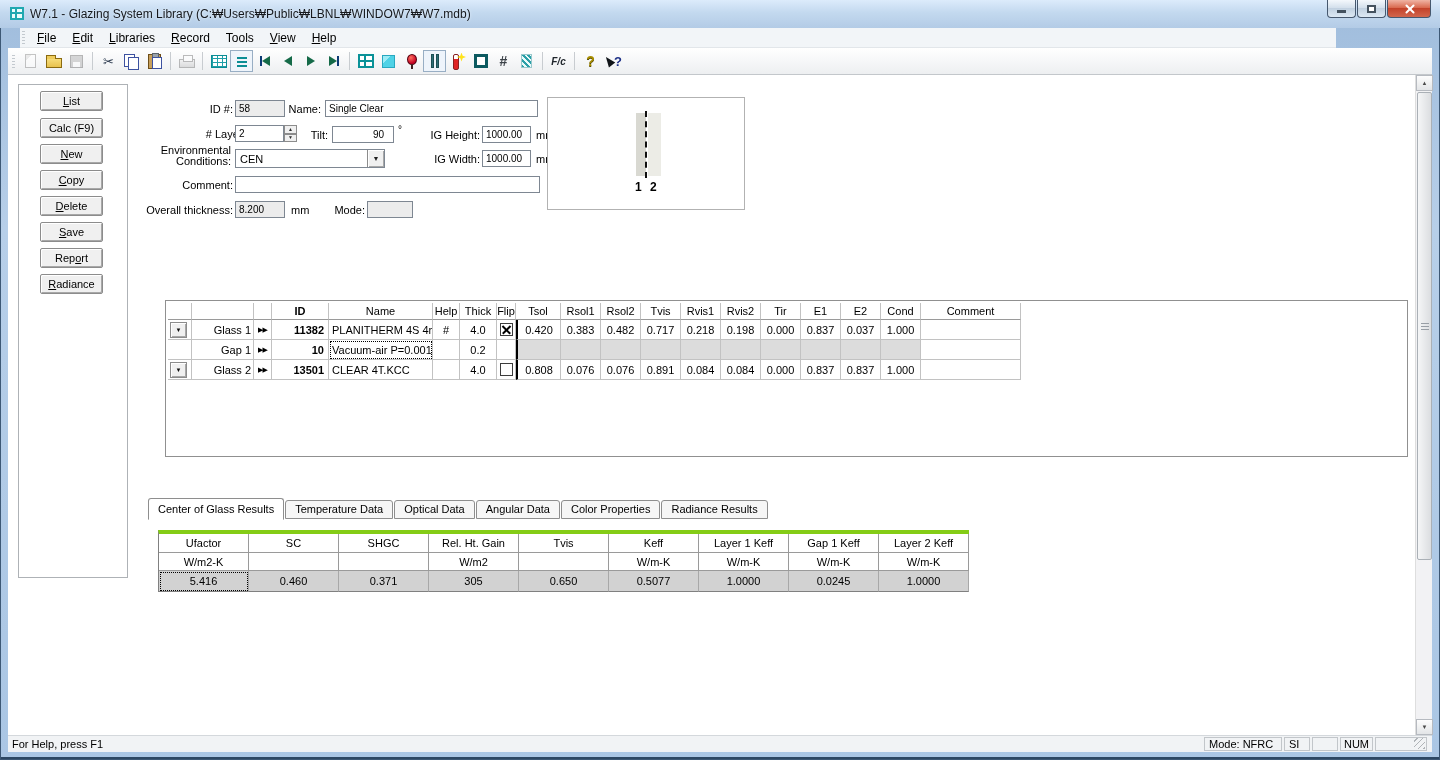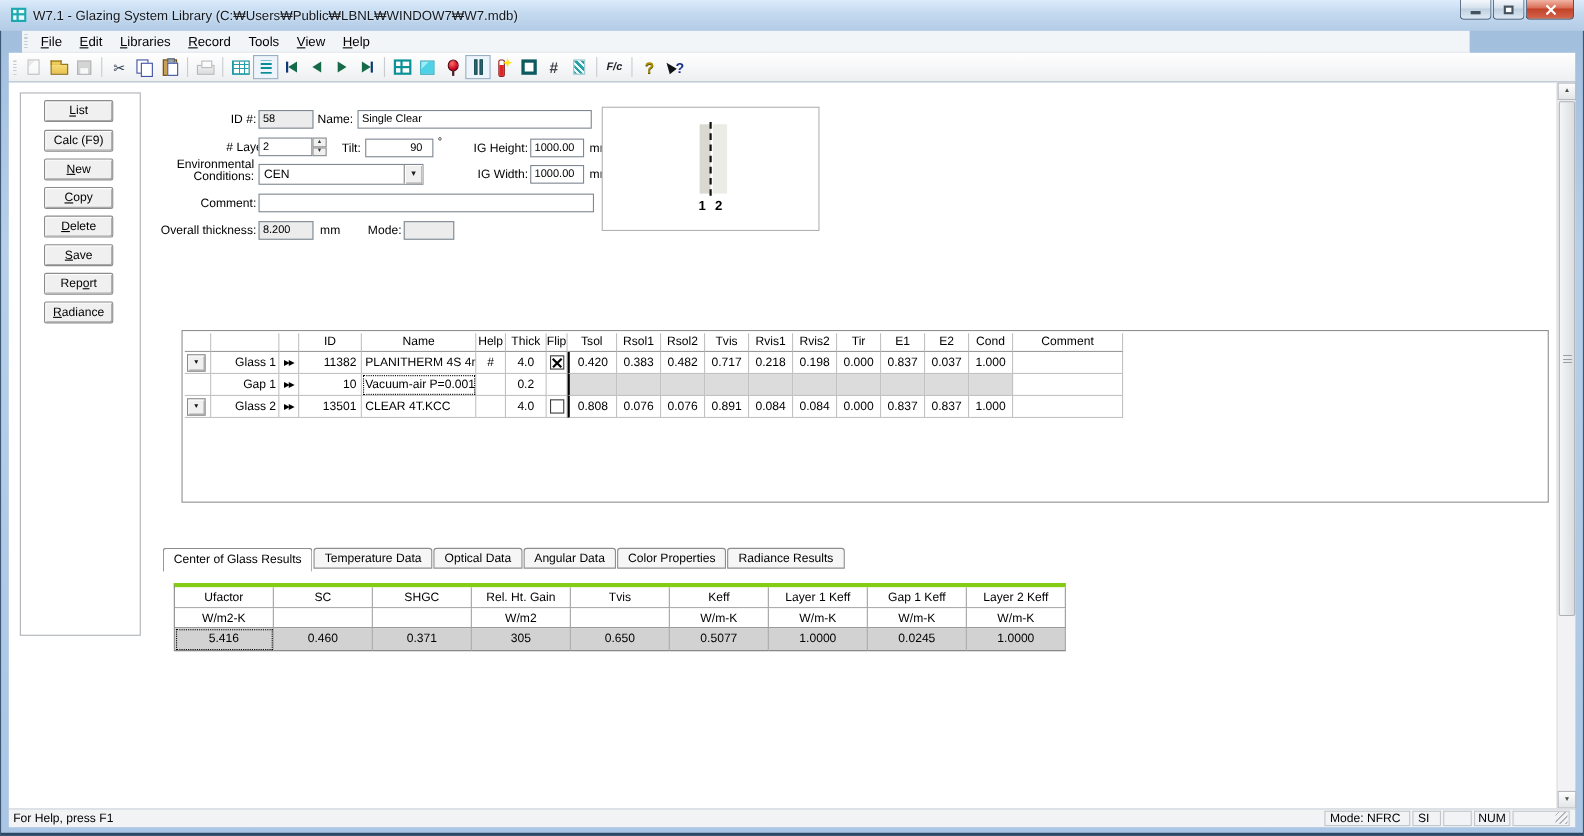--- a/index.html
+++ b/index.html
@@ -111,40 +111,40 @@
 
   
   .tblbox { position:absolute; left:157px; top:225px; width:1243px; height:157px; border:1px solid #909090; background:#fff; }
   .ltable { position:absolute; left:2px; top:2px; }
   .trow { display:flex; height:20px; }
   .trow.hd { height:17px; }
   .c { border-right:1px solid #c2c2c2; border-bottom:1px solid #c2c2c2; display:flex; align-items:center; overflow:hidden; white-space:nowrap; font-size:11px; }
   .trow.hd .c { justify-content:center; border-bottom:1px solid #9a9a9a; }
   .c0{width:24px;} .c1{width:62px; justify-content:flex-end; padding-right:2px;}
   .c2{width:18px; justify-content:center; font-size:7px; letter-spacing:-1px;}
-  .cid{width:57px; justify-content:flex-end; padding-right:4px;}
+  .cid{width:57px; justify-content:flex-end; padding-right:4px;font-weight:bold;}
   .cname{width:104px; padding-left:3px;}
   .cmode{width:27px; justify-content:center;}
   .cthick{width:37px; justify-content:center;}
   .cflip{width:19px; justify-content:center;}
   .cv{width:40px; justify-content:center;}
   .cv.w1{width:45px;}
   .cv.sep{border-left:2px solid #000;}
   .ccomment{width:100px;}
   .c.grey{background:#dcdcdc;}
   .c.focus{outline:1px dotted #000; outline-offset:-2px;}
   .mini-drop { width:17px; height:16px; margin-left:2px; background:#f0f0f0; border:1px solid #8c8c8c;
                box-shadow:inset 1px 1px 0 #fff, inset -1px -1px 0 #a8a8a8; display:flex; align-items:center; justify-content:center;
                font-size:6px; color:#101010; }
   .cb { width:13px; height:13px; border:1px solid #3c3c3c; background:#fff; position:relative; }
   .cb.checked::before,.cb.checked::after { content:""; position:absolute; left:-0px; top:5px; width:11px; height:1.6px; background:#000; }
   .cb.checked::before{ transform:rotate(45deg);} .cb.checked::after{ transform:rotate(-45deg);}
 
   
-  .tabstrip { position:absolute; left:140px; top:423px; height:22px; display:flex; align-items:flex-start; }
+  .tabstrip { position:absolute; left:140px; top:423px; height:22px; display:flex; align-items:center; }
   .tab { height:19px; padding:0 9px; border:1px solid #8e8e8e; border-radius:3px 3px 0 0; background:#f6f6f6;
          display:flex; align-items:center; font-size:11px; margin-right:1px; }
   .tab.active { height:22px; background:#fff; border-bottom:1px solid #fff; z-index:2; }
 
   
   .rtable { position:absolute; left:150px; top:455px; border-top:4px solid #84cc16; border-left:1px solid #808080; }
   .rrow { display:flex; }
   .rc { width:90px; border-right:1px solid #9a9a9a; border-bottom:1px solid #9a9a9a; display:flex; align-items:center; justify-content:center;
         font-size:11px; background:#fff; }
   .rrow.h1 .rc{ height:19px; } .rrow.h2 .rc{ height:18px; }

